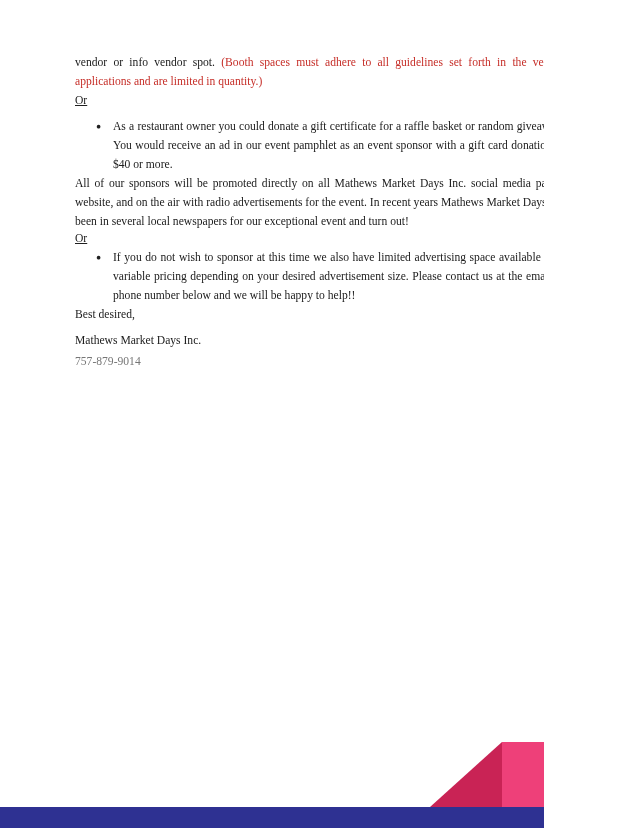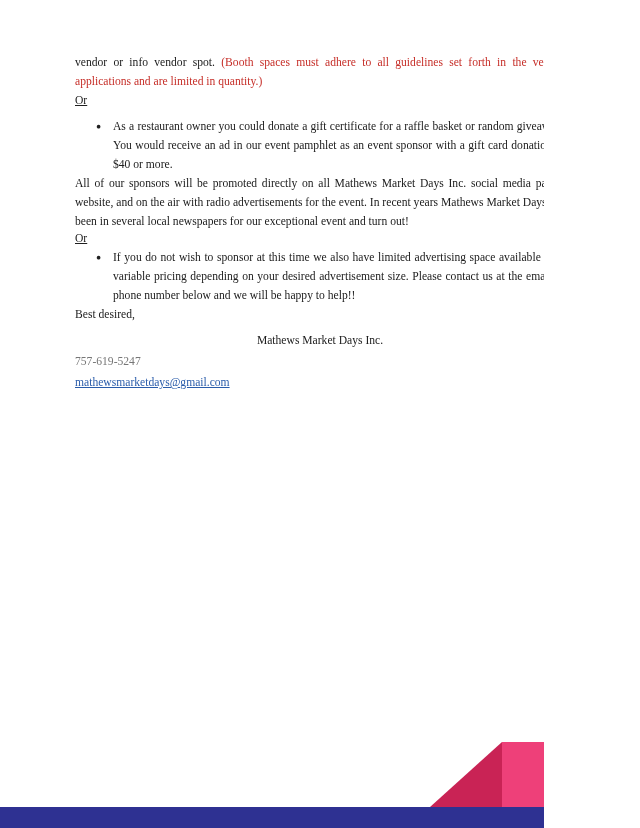--- a/index.html
+++ b/index.html
@@ -57,21 +57,21 @@
     text-align: justify;
   }
   .para-block { margin-top: 3px; }
   .para-block.consideration { margin-top: -2px; }
   .closing-line { margin-top: -4px; text-align: left; }
   .sig-block { margin-top: 7px; }
   .sig-line {
     margin: 0 0 2px 0 !important;
     text-align: left;
   }
-  .sig-company { color: #202020; text-align: center; }
+  .sig-company { color: #202020; }
   .sig-muted { color: #767676; }
   .doc-link {
     color: #2a5caa;
     text-decoration: underline;
     cursor: pointer;
   }
 </style>
 </head>
 <body>
 
@@ -109,18 +109,17 @@
     <div class="bullet-row second">
       <span class="bullet-marker">●</span>
       <p class="bullet-text">If you do not wish to sponsor at this time we also have limited advertising space available with variable pricing depending on your desired advertisement size. Please contact us at the email or phone number below and we will be happy to help!!</p>
     </div>
 
 
     <p class="closing-line">Best desired,</p>
 
     <div class="sig-block">
       <p class="sig-line sig-company">Mathews Market Days Inc.</p>
-      <p class="sig-line sig-muted">757-619-5247</p>
-      <p class="sig-line"><a class="doc-link" href="#">mathewsmarketdays@gmail.com</a></p>
+      <p class="sig-line sig-muted">757-879-9014</p>
     </div>
 
   </main>
 </div>
 
 </body></html>

